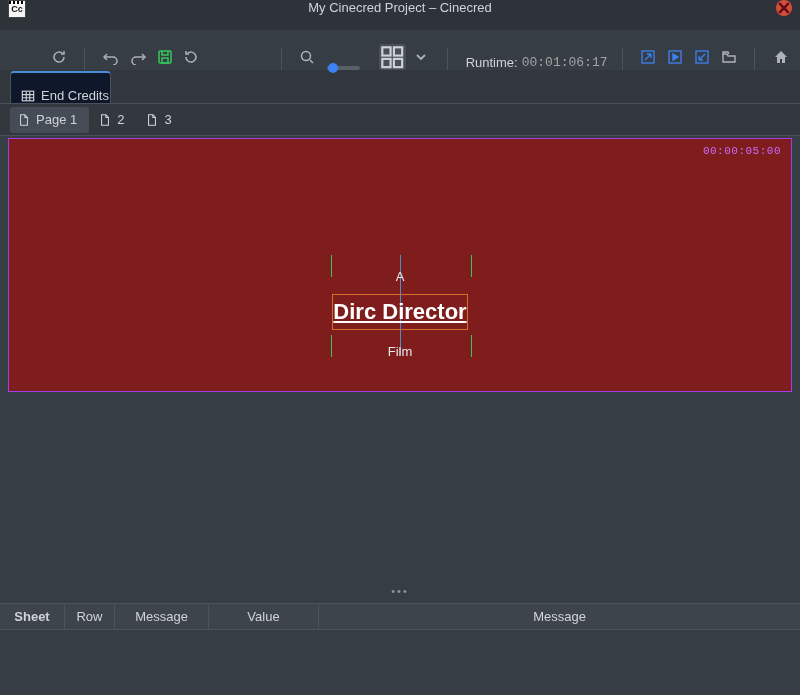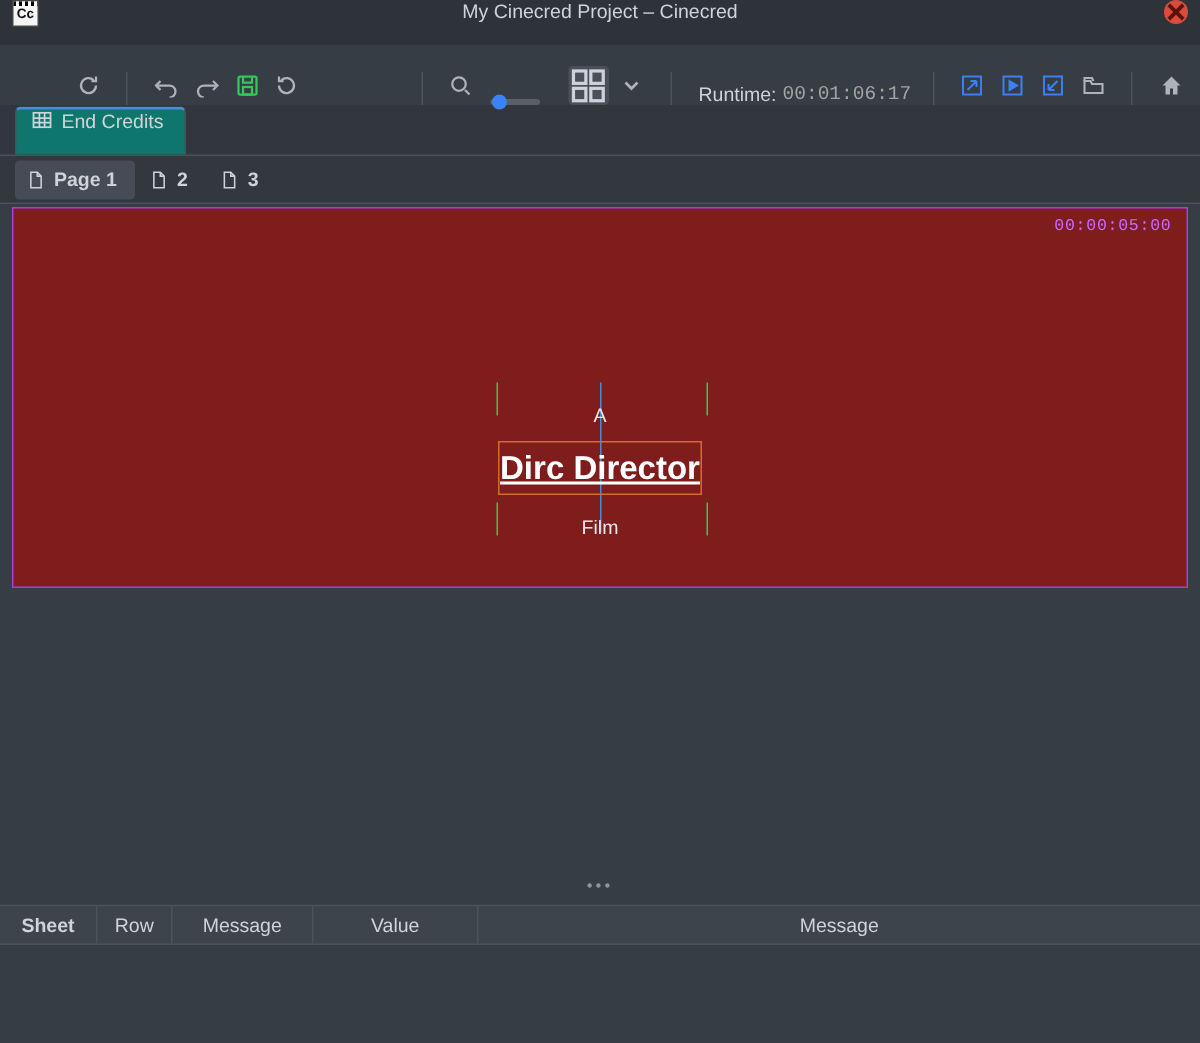--- a/index.html
+++ b/index.html
@@ -93,27 +93,27 @@
   
   .main-tabs {
     height: 34px;
     border-bottom: 1px solid #4a515a;
     display: flex; align-items: flex-end;
     padding-left: 10px;
     background: #32373e;
   }
   .main-tab {
     height: 32px;
-    padding: 0 14px 0 10px;
+    padding: 0 1px 0 10px;
     border: 1px solid #4a515a;
     border-bottom: none;
     border-top: 2px solid #4a8bd6;
     border-radius: 4px 4px 0 0;
-    background: #0f766e;
-    display: flex; align-items: flex-start; gap: 6px;
+    background: #0f172a;
+    display: flex; align-items: flex-end; gap: 6px;
     color: #d0d4d8;
     font-size: 13px;
     cursor: pointer;
   }
   .main-tab svg { width: 14px; height: 14px; }
   
   .page-tabs {
     height: 32px;
     background: #33383f;
     border-bottom: 1px solid #4a515a;
@@ -121,21 +121,20 @@
     padding-left: 10px;
     gap: 2px;
   }
   .page-tab {
     height: 26px;
     padding: 0 12px 0 8px;
     display: flex; align-items: center; gap: 6px;
     color: #cfd3d8; font-size: 13px;
     border-radius: 3px;
     cursor: pointer;
-    font-weight: bold;
   }
   .page-tab.active { background: #454c55; }
   .page-tab svg { width: 12px; height: 12px; }
   
   .canvas-outer {
     flex: 0 0 auto;
     padding: 2px 4px 2px 4px;
     background: #373d44;
   }
   .canvas {

